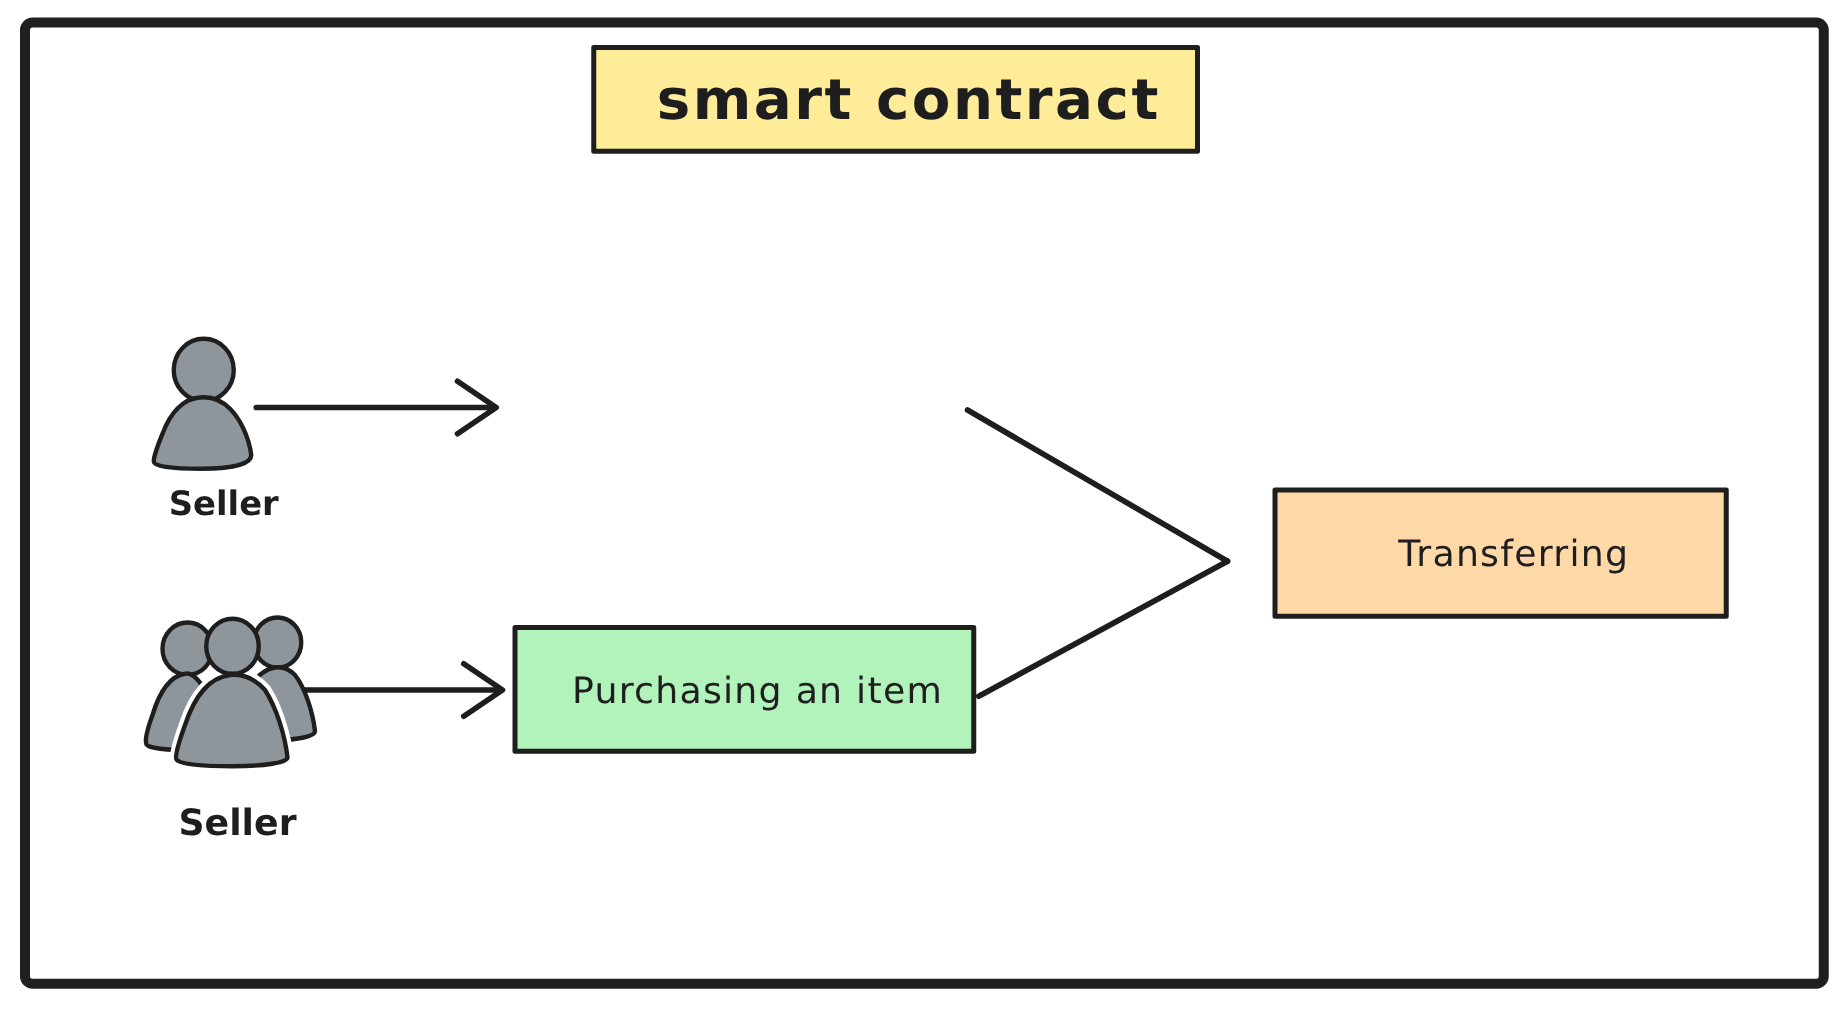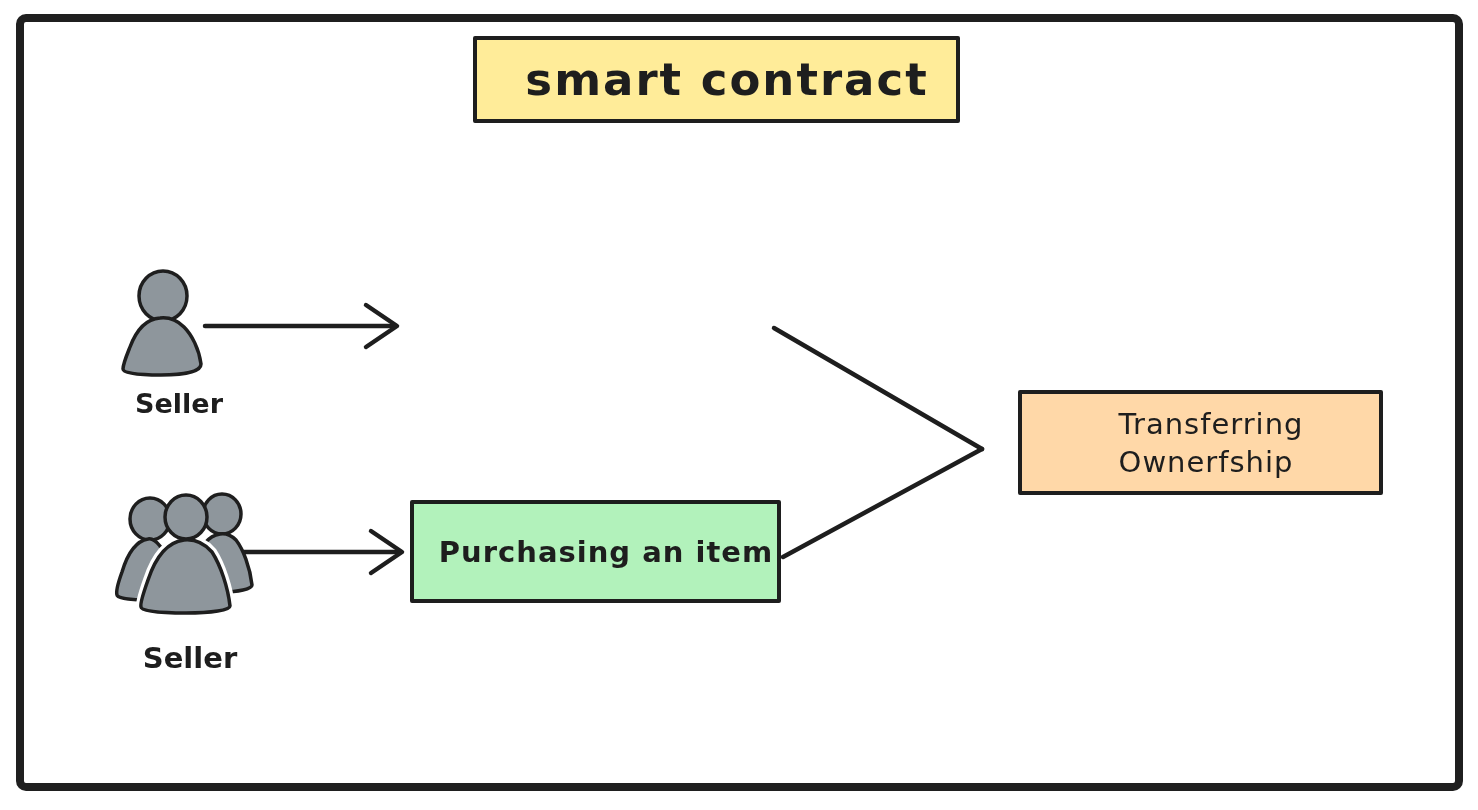--- a/index.html
+++ b/index.html
@@ -60,21 +60,21 @@
     font-size: 31px;
     font-weight: 500;
     letter-spacing: 1px;
   }
   .node-purchasing {
     left: 410px;
     top: 500px;
     width: 371px;
     height: 103px;
     font-size: 29px;
-    font-weight: 700;
+    font-weight: 400;
     letter-spacing: 1px;
   }
   .node-transferring {
     left: 982px;
     top: 390px;
     width: 365px;
     height: 105px;
     font-size: 29px;
     font-weight: 500;
     letter-spacing: 1px;
@@ -182,21 +182,20 @@
   </div>
 
 
   <div class="node node-purchasing" style="background: rgb(178, 242, 187);">
     <span>Purchasing an item</span>
   </div>
 
   <div class="node node-transferring" style="background: rgb(255, 216, 168);">
     <div class="lines">
       <div>Transferring</div>
-      <div>Ownerfship</div>
     </div>
   </div>
 
   <div class="actor-label label-seller">Seller</div>
 
   <div class="actor-label label-buyer">Seller</div>
 
 </div>
 
 </body></html>

